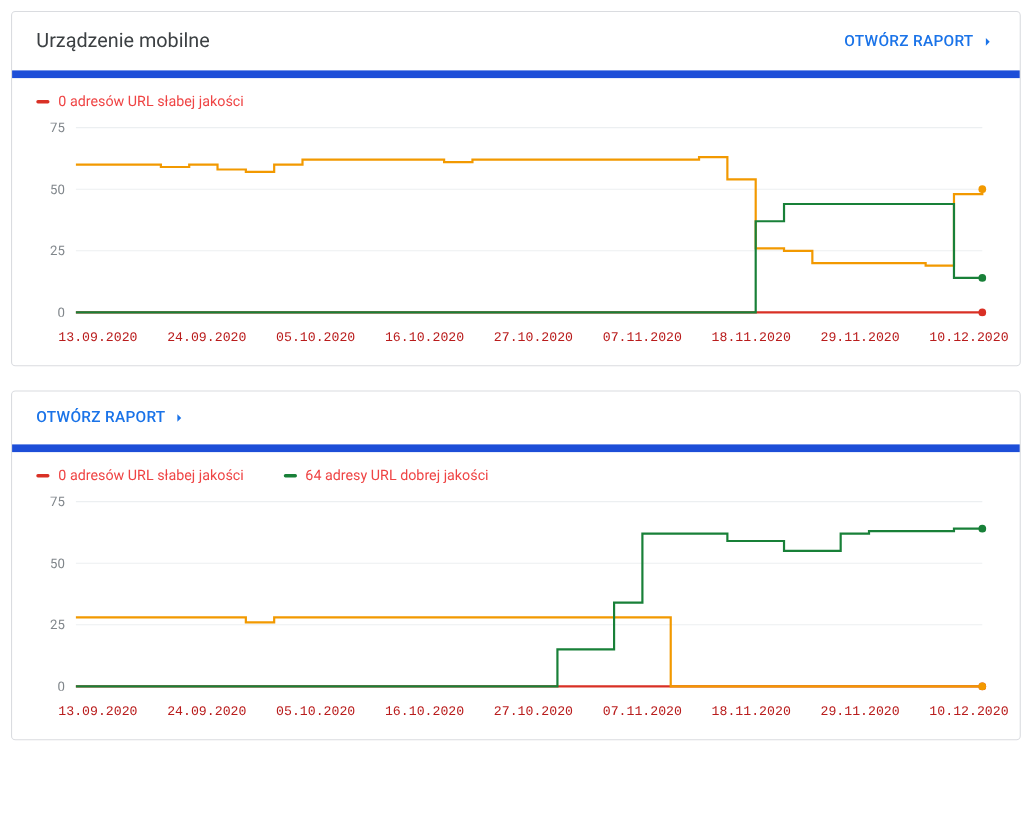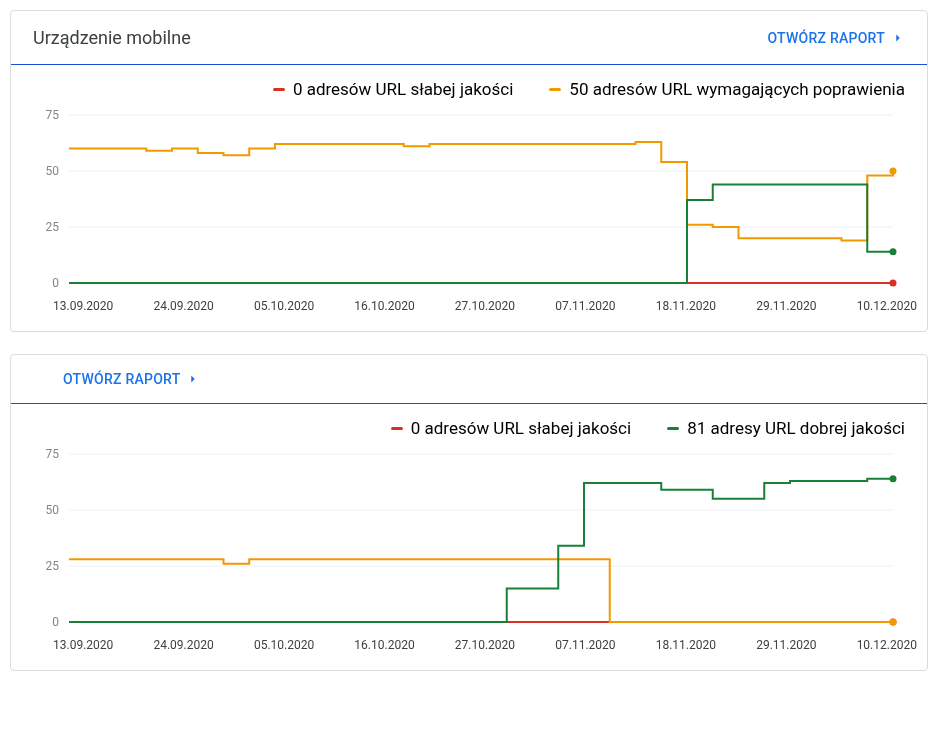--- a/index.html
+++ b/index.html
@@ -15,78 +15,72 @@
     border: 1px solid #dadce0;
     border-radius: 4px;
     margin-bottom: 22px;
     background: #fff;
   }
   .card-header {
     display: flex;
     justify-content: space-between;
     align-items: center;
     padding: 16px 22px 16px;
-    border-bottom: 1px solid #1d4ed8;
+    border-bottom: 7px solid #1d4ed8;
   }
   .card-title {
     font-size: 18px;
     color: #3c4043;
     font-weight: 400;
   }
   .open-report {
     display: flex;
     align-items: center;
     gap: 6px;
     color: #1a73e8;
     font-size: 14px;
     font-weight: 500;
     letter-spacing: 0.25px;
     cursor: pointer;
-    margin-left: 30px;
   }
   .open-report svg { width: 14px; height: 14px; }
   .legend {
     display: flex;
     gap: 36px;
     padding: 14px 22px 4px;
-    font-size: 17px;
-    color: #000000;
-    justify-content: flex-end;
+    font-size: 13px;
+    color: #ef4444;
   }
   .legend-item { display: flex; align-items: center; gap: 8px; }
   .swatch { width: 12px; height: 3px; border-radius: 2px; }
   .chart-wrap { padding: 4px 18px 6px 22px; }
   .axis-label { fill: #80868b; font-size: 12px; }
   .grid-line { stroke: #eceff1; stroke-width: 1; }
   .series { fill: none; stroke-width: 2; }
   .x-labels { display: flex; justify-content: space-between; padding: 2px 10px 18px 42px; }
-  .x-labels span { font-size: 12px; color: #404040; }
+  .x-labels span { font-size: 12px; color: #b91c1c; font-family: Liberation Mono, monospace; }
 </style>
 </head>
 <body>
 
 <div id="root">
     <div class="card">
       <div class="card-header">
         <div class="card-title">Urządzenie mobilne</div>
         <div class="open-report">
           <span>OTWÓRZ RAPORT</span>
           <svg viewBox="0 0 24 24">
             <path fill="#1a73e8" d="M9 6l6 6-6 6V6z"></path>
           </svg>
         </div>
       </div>
       <div class="legend">
         <div class="legend-item">
           <span class="swatch" style="background: rgb(217, 48, 37);"></span>
           <span>0 adresów URL słabej jakości</span>
-        </div>
-        <div class="legend-item">
-          <span class="swatch" style="background: rgb(242, 153, 0);"></span>
-          <span>50 adresów URL wymagających poprawienia</span>
         </div>
       </div>
       <div class="chart-wrap"><svg width="870" height="180" viewBox="0 0 870 180">
           <line class="grid-line" x1="36" x2="860" y1="176" y2="176"></line>
           <text class="axis-label" x="26" y="180" text-anchor="end">0</text>
           <line class="grid-line" x1="36" x2="860" y1="120" y2="120"></line>
           <text class="axis-label" x="26" y="124" text-anchor="end">25</text>
           <line class="grid-line" x1="36" x2="860" y1="64" y2="64"></line>
           <text class="axis-label" x="26" y="68" text-anchor="end">50</text>
           <line class="grid-line" x1="36" x2="860" y1="8" y2="8"></line>
@@ -119,21 +113,21 @@
           </svg>
         </div>
       </div>
       <div class="legend">
         <div class="legend-item">
           <span class="swatch" style="background: rgb(217, 48, 37);"></span>
           <span>0 adresów URL słabej jakości</span>
         </div>
         <div class="legend-item">
           <span class="swatch" style="background: rgb(24, 128, 56);"></span>
-          <span>81 adresy URL dobrej jakości</span>
+          <span>64 adresy URL dobrej jakości</span>
         </div>
       </div>
       <div class="chart-wrap"><svg width="870" height="180" viewBox="0 0 870 180">
           <line class="grid-line" x1="36" x2="860" y1="176" y2="176"></line>
           <text class="axis-label" x="26" y="180" text-anchor="end">0</text>
           <line class="grid-line" x1="36" x2="860" y1="120" y2="120"></line>
           <text class="axis-label" x="26" y="124" text-anchor="end">25</text>
           <line class="grid-line" x1="36" x2="860" y1="64" y2="64"></line>
           <text class="axis-label" x="26" y="68" text-anchor="end">50</text>
           <line class="grid-line" x1="36" x2="860" y1="8" y2="8"></line>

